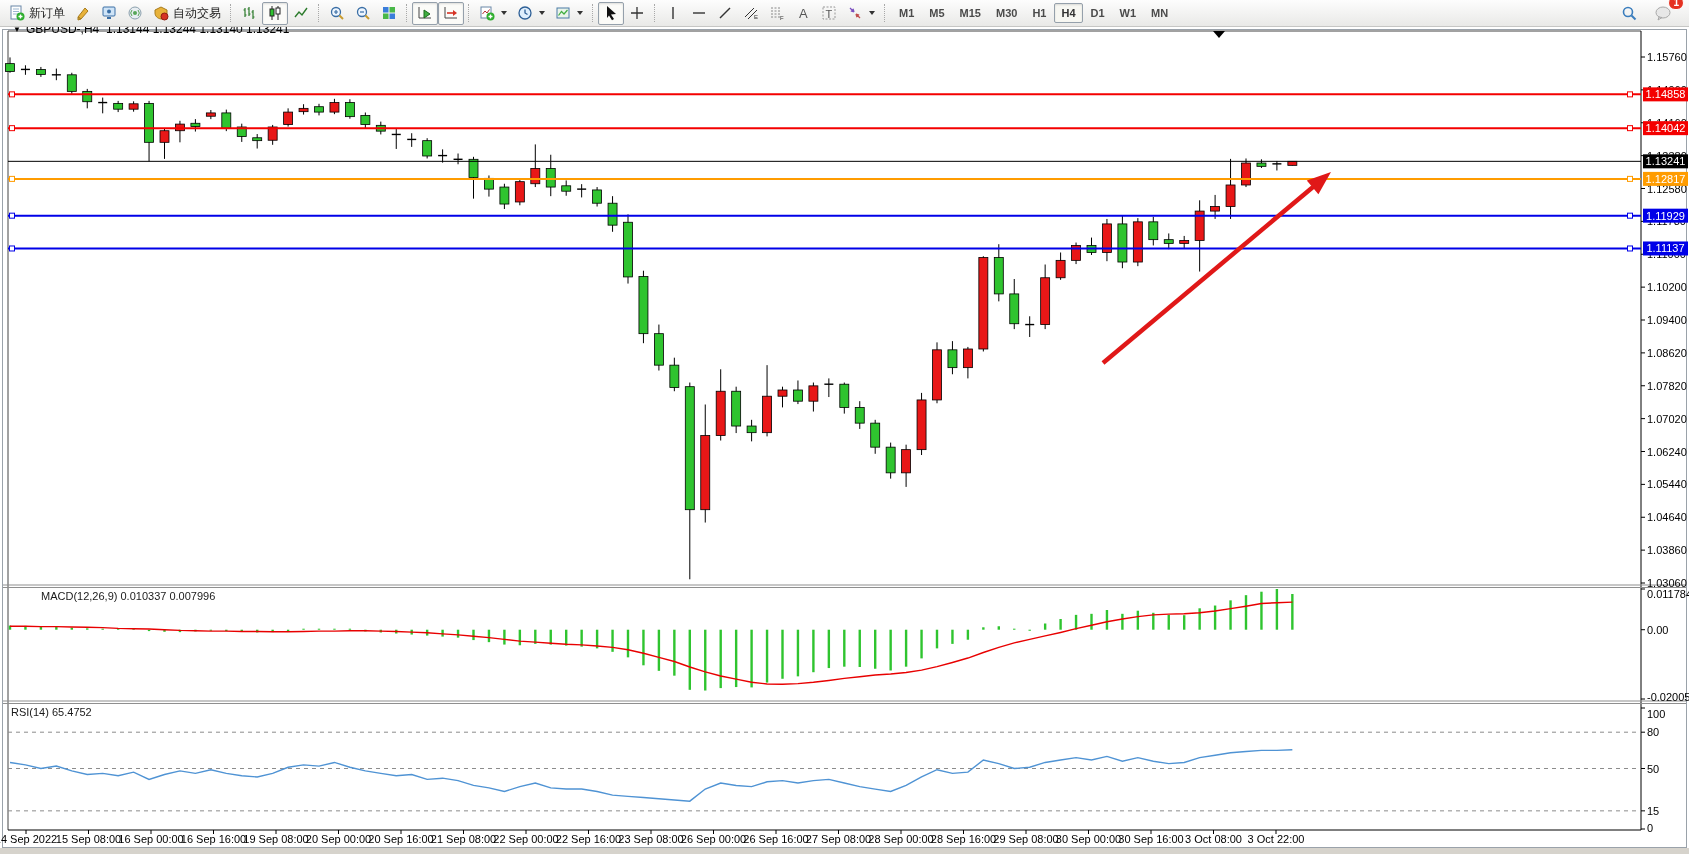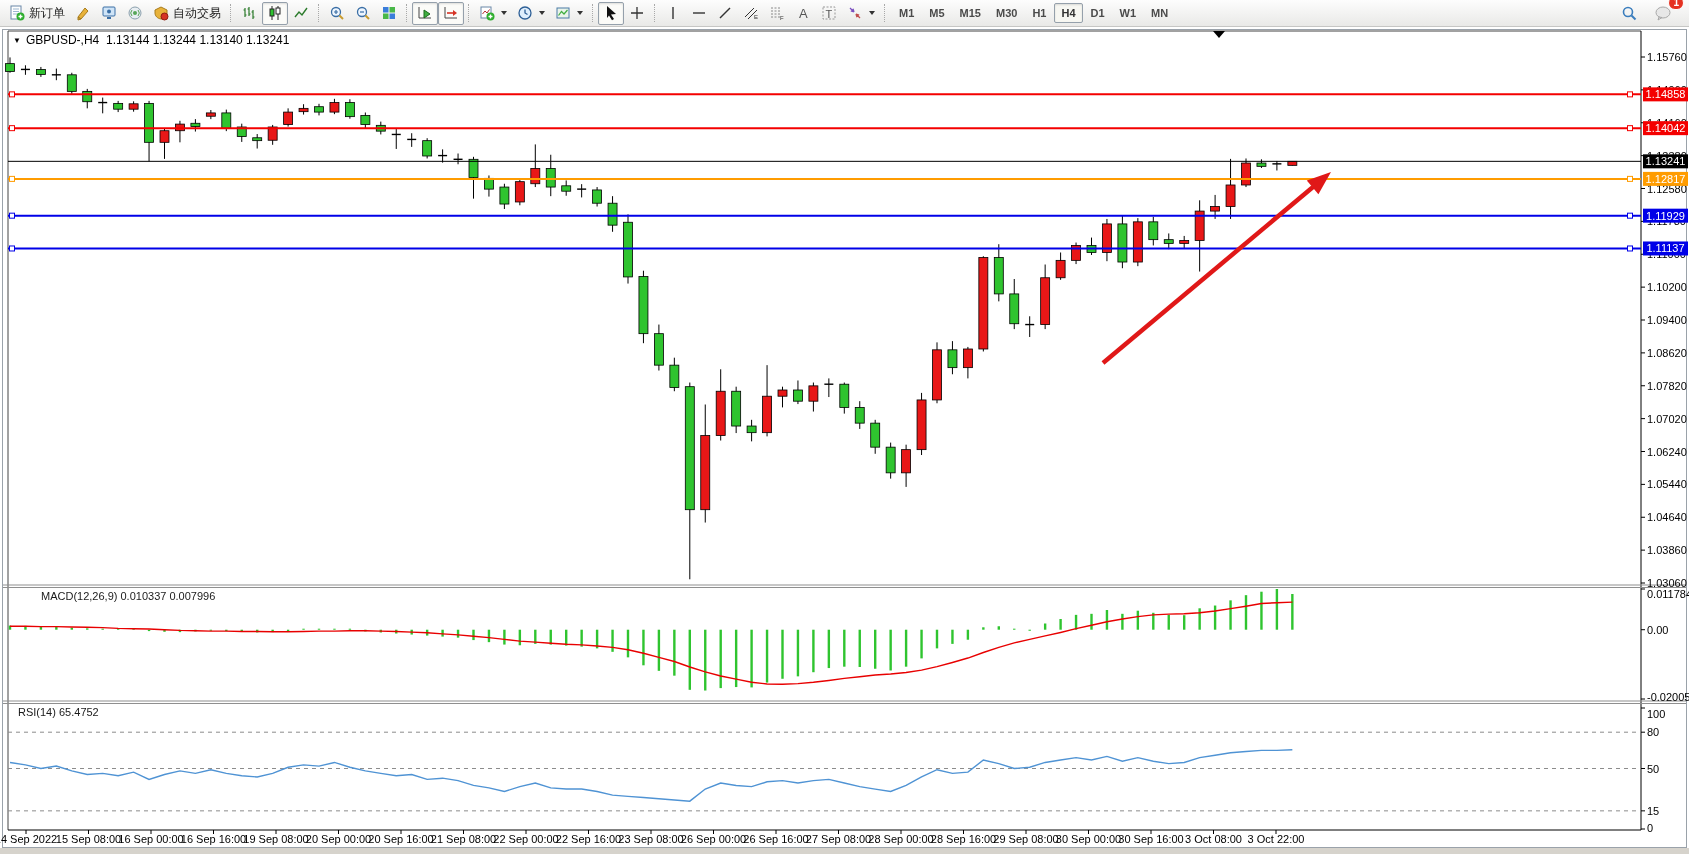--- a/index.html
+++ b/index.html
@@ -19,24 +19,24 @@
   .tb-sep{width:1px;height:18px;border-left:1px dotted #a9a9a9;margin:0 4px;}
   .tf-box{display:flex;align-items:center;gap:1px;margin-left:2px;}
   .tf{font:bold 11px "Liberation Sans",sans-serif;color:#4b4b4b;padding:3px 6px;border:1px solid transparent;border-radius:2px;}
   .tf.active{border:1px solid #95a0ab;background:#f7f7f2;box-shadow:inset 0 1px 2px rgba(0,0,0,.12);color:#333;}
   .tb-right{margin-left:auto;display:flex;align-items:center;gap:6px;padding-right:8px;}
   .chat-wrap{position:relative;}
   .badge{position:absolute;top:-6px;right:-7px;background:#e53222;color:#fff;border:1px solid #fff;
     border-radius:8px;font:bold 10px "Liberation Sans",sans-serif;padding:1px 4px;line-height:10px;}
   
   .overlay{position:absolute;z-index:4;color:#000;white-space:pre;}
-  #title-overlay{left:13px;top:33px;font-size:12px;}
+  #title-overlay{left:13px;top:22px;font-size:12px;}
   #title-overlay .tri{font-size:8px;vertical-align:1px;margin-right:5px;}
   #macd-label{left:11px;top:590px;font-size:11px;color:#1a1a1a;margin-left:30px;}
-  #rsi-label{left:18px;top:706px;font-size:11px;color:#1a1a1a;}
+  #rsi-label{left:11px;top:706px;font-size:11px;color:#1a1a1a;}
   #chart-svg{position:absolute;left:0;top:0;z-index:1;}
 </style>
 </head>
 <body>
 
 <div class="toolbar">
   <button class="tbtn">
     <svg width="16" height="16">
         <rect x="2" y="1" width="10" height="13" fill="#fff" stroke="#6a87a8"></rect>
         <line x1="4" y1="4" x2="10" y2="4" stroke="#9db6cf"></line>

